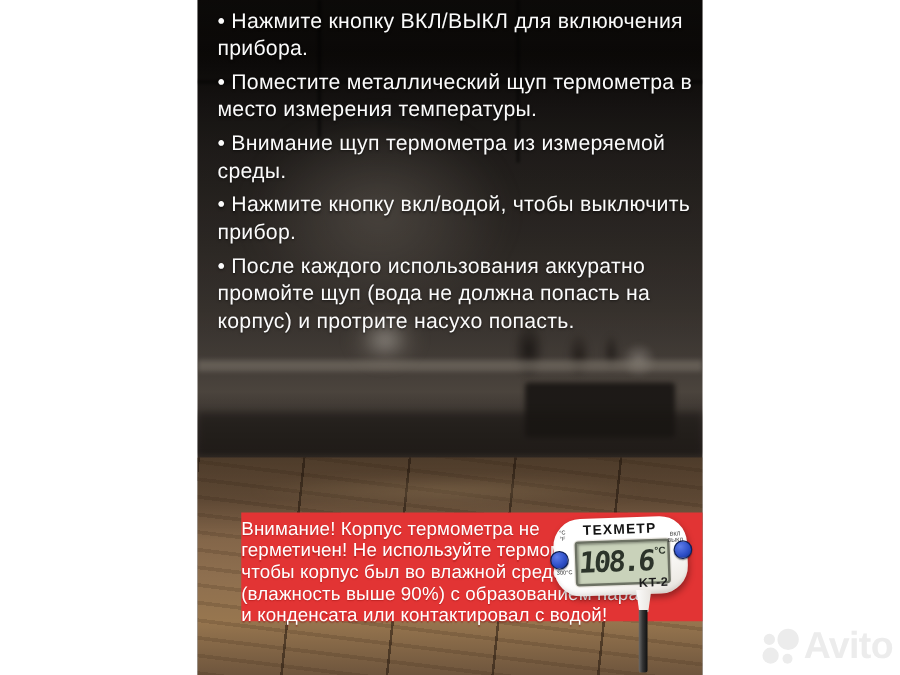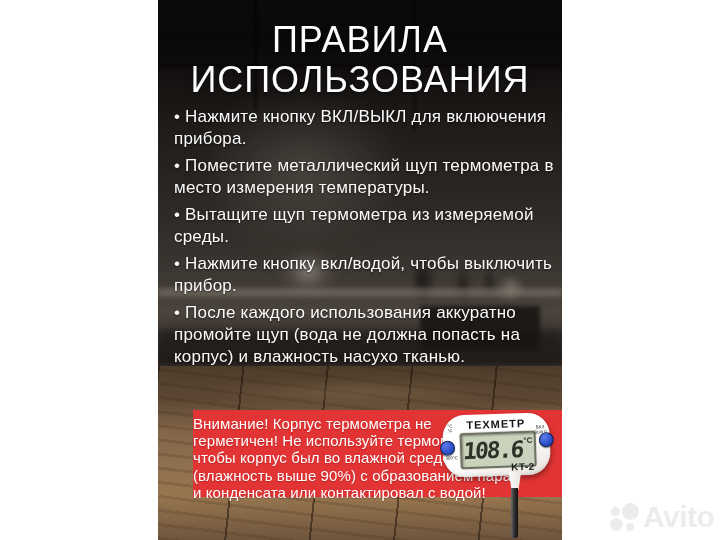--- a/index.html
+++ b/index.html
@@ -148,30 +148,26 @@
     <div class="bg-shape kettle"></div>
     <div class="bg-shape counter-items"></div>
     <div class="bg-shape shelf-bar"></div>
     <div class="bg-shape appliance"></div>
     <div class="bg-shape dark-ledge"></div>
     <div class="wood"></div>
     <div class="wood-sheen"></div>
     <div class="top-vignette"></div>
 
     <div class="content">
-      <h1 class="title">
-        <span>ПРАВИЛА</span>
-        <span>ИСПОЛЬЗОВАНИЯ</span>
-      </h1>
       <div class="rules">
         <p class="rule">• Нажмите кнопку ВКЛ/ВЫКЛ для вклюючения прибора.</p>
         <p class="rule">• Поместите металлический щуп термометра в место измерения температуры.</p>
-        <p class="rule">• Вытащите щуп термометра из измеряемой среды.</p>
+        <p class="rule">• Внимание щуп термометра из измеряемой среды.</p>
         <p class="rule">• Нажмите кнопку вкл/водой, чтобы выключить прибор.</p>
-        <p class="rule">• После каждого использования аккуратно промойте щуп (вода не должна попасть на корпус) и влажность насухо тканью.</p>
+        <p class="rule">• После каждого использования аккуратно промойте щуп (вода не должна попасть на корпус) и протрите насухо попасть.</p>
       </div>
     </div>
 
     <div class="warning">
       <p>Внимание! Корпус термометра не
 герметичен! Не используйте термометр так,
 чтобы корпус был во влажной среде
 (влажность выше 90%) с образованием пара
 и конденсата или контактировал с водой!</p>
     </div>

